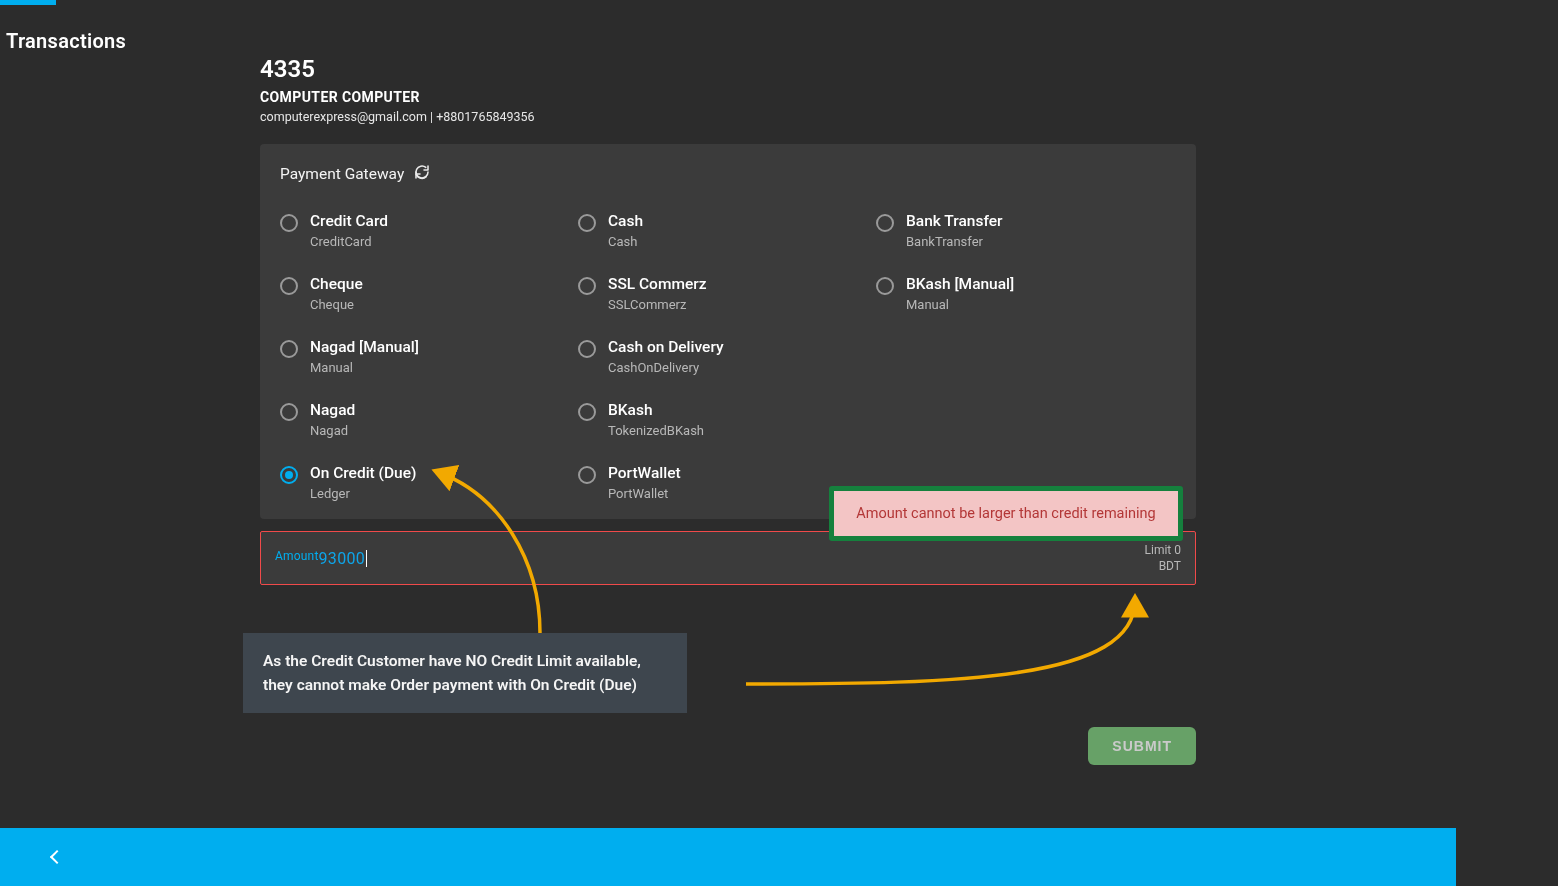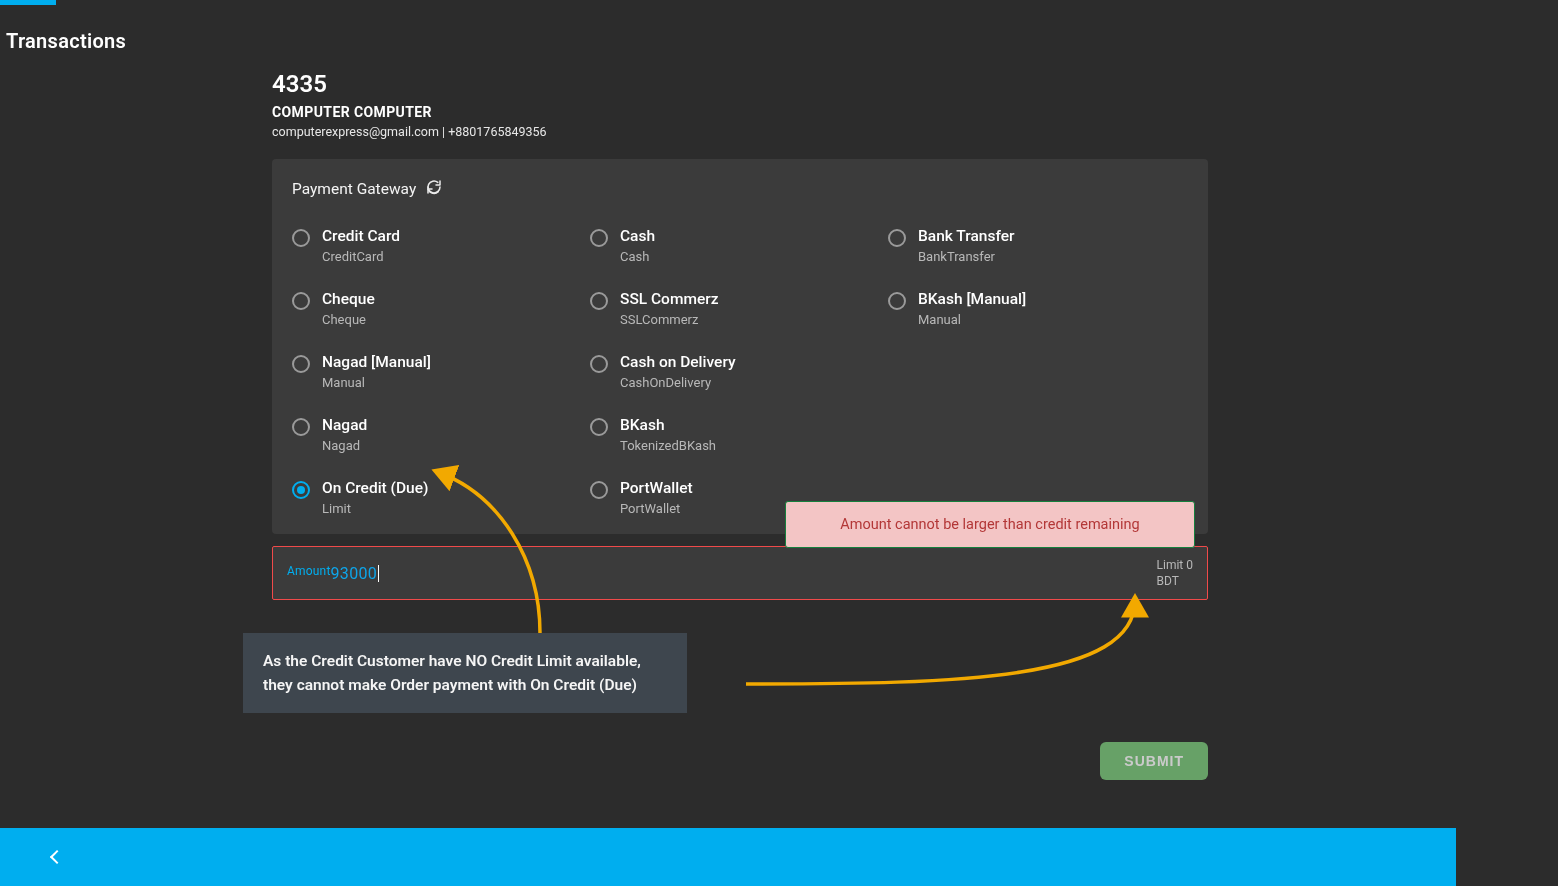--- a/index.html
+++ b/index.html
@@ -24,23 +24,22 @@
     top: 29px;
     left: 6px;
     font-size: 20px;
     font-weight: 600;
     letter-spacing: 0.3px;
   }
 
   .content {
     position: absolute;
     left: 260px;
-    top: 70px;
+    top: 55px;
     width: 936px;
-    margin-left: 12px;
   }
 
   .customer-id {
     font-size: 24px;
     font-weight: 600;
   }
   .customer-name {
     font-size: 14px;
     font-weight: 700;
     letter-spacing: 0.4px;
@@ -176,40 +175,40 @@
   .text-cursor {
     display: inline-block;
     width: 1px;
     height: 17px;
     background: #ffffff;
     margin-left: 1px;
   }
   .amount-right {
     display: flex;
     flex-direction: column;
-    align-items: flex-start;
+    align-items: flex-end;
     gap: 2px;
   }
   .amount-right .small {
     font-size: 12px;
     color: #b8b8b8;
   }
 
   .error-bubble {
     position: absolute;
     right: 12px;
     top: -46px;
-    width: 410px;
+    width: 354px;
     background: #f3c5c5;
     color: #b33737;
     font-size: 14.5px;
     text-align: center;
     padding: 14px 12px;
     border-radius: 3px;
-    border: 1px solid #15803d;
+    border: 5px solid #15803d;
   }
 
   .submit-row {
     margin-top: 142px;
     display: flex;
     justify-content: flex-end;
   }
   .submit-btn {
     background: #7bc97b;
     color: #ffffff;
@@ -331,21 +330,21 @@
           <span class="radio-circle"></span>
           <div class="radio-labels">
             <div class="primary">Nagad</div>
             <div class="secondary">Nagad</div>
           </div>
         </div>
         <div class="radio-option selected">
           <span class="radio-circle"></span>
           <div class="radio-labels">
             <div class="primary">On Credit (Due)</div>
-            <div class="secondary">Limit</div>
+            <div class="secondary">Ledger</div>
           </div>
         </div>
         <div class="radio-option">
           <span class="radio-circle"></span>
           <div class="radio-labels">
             <div class="primary">Cash</div>
             <div class="secondary">Cash</div>
           </div>
         </div>
         <div class="radio-option">

